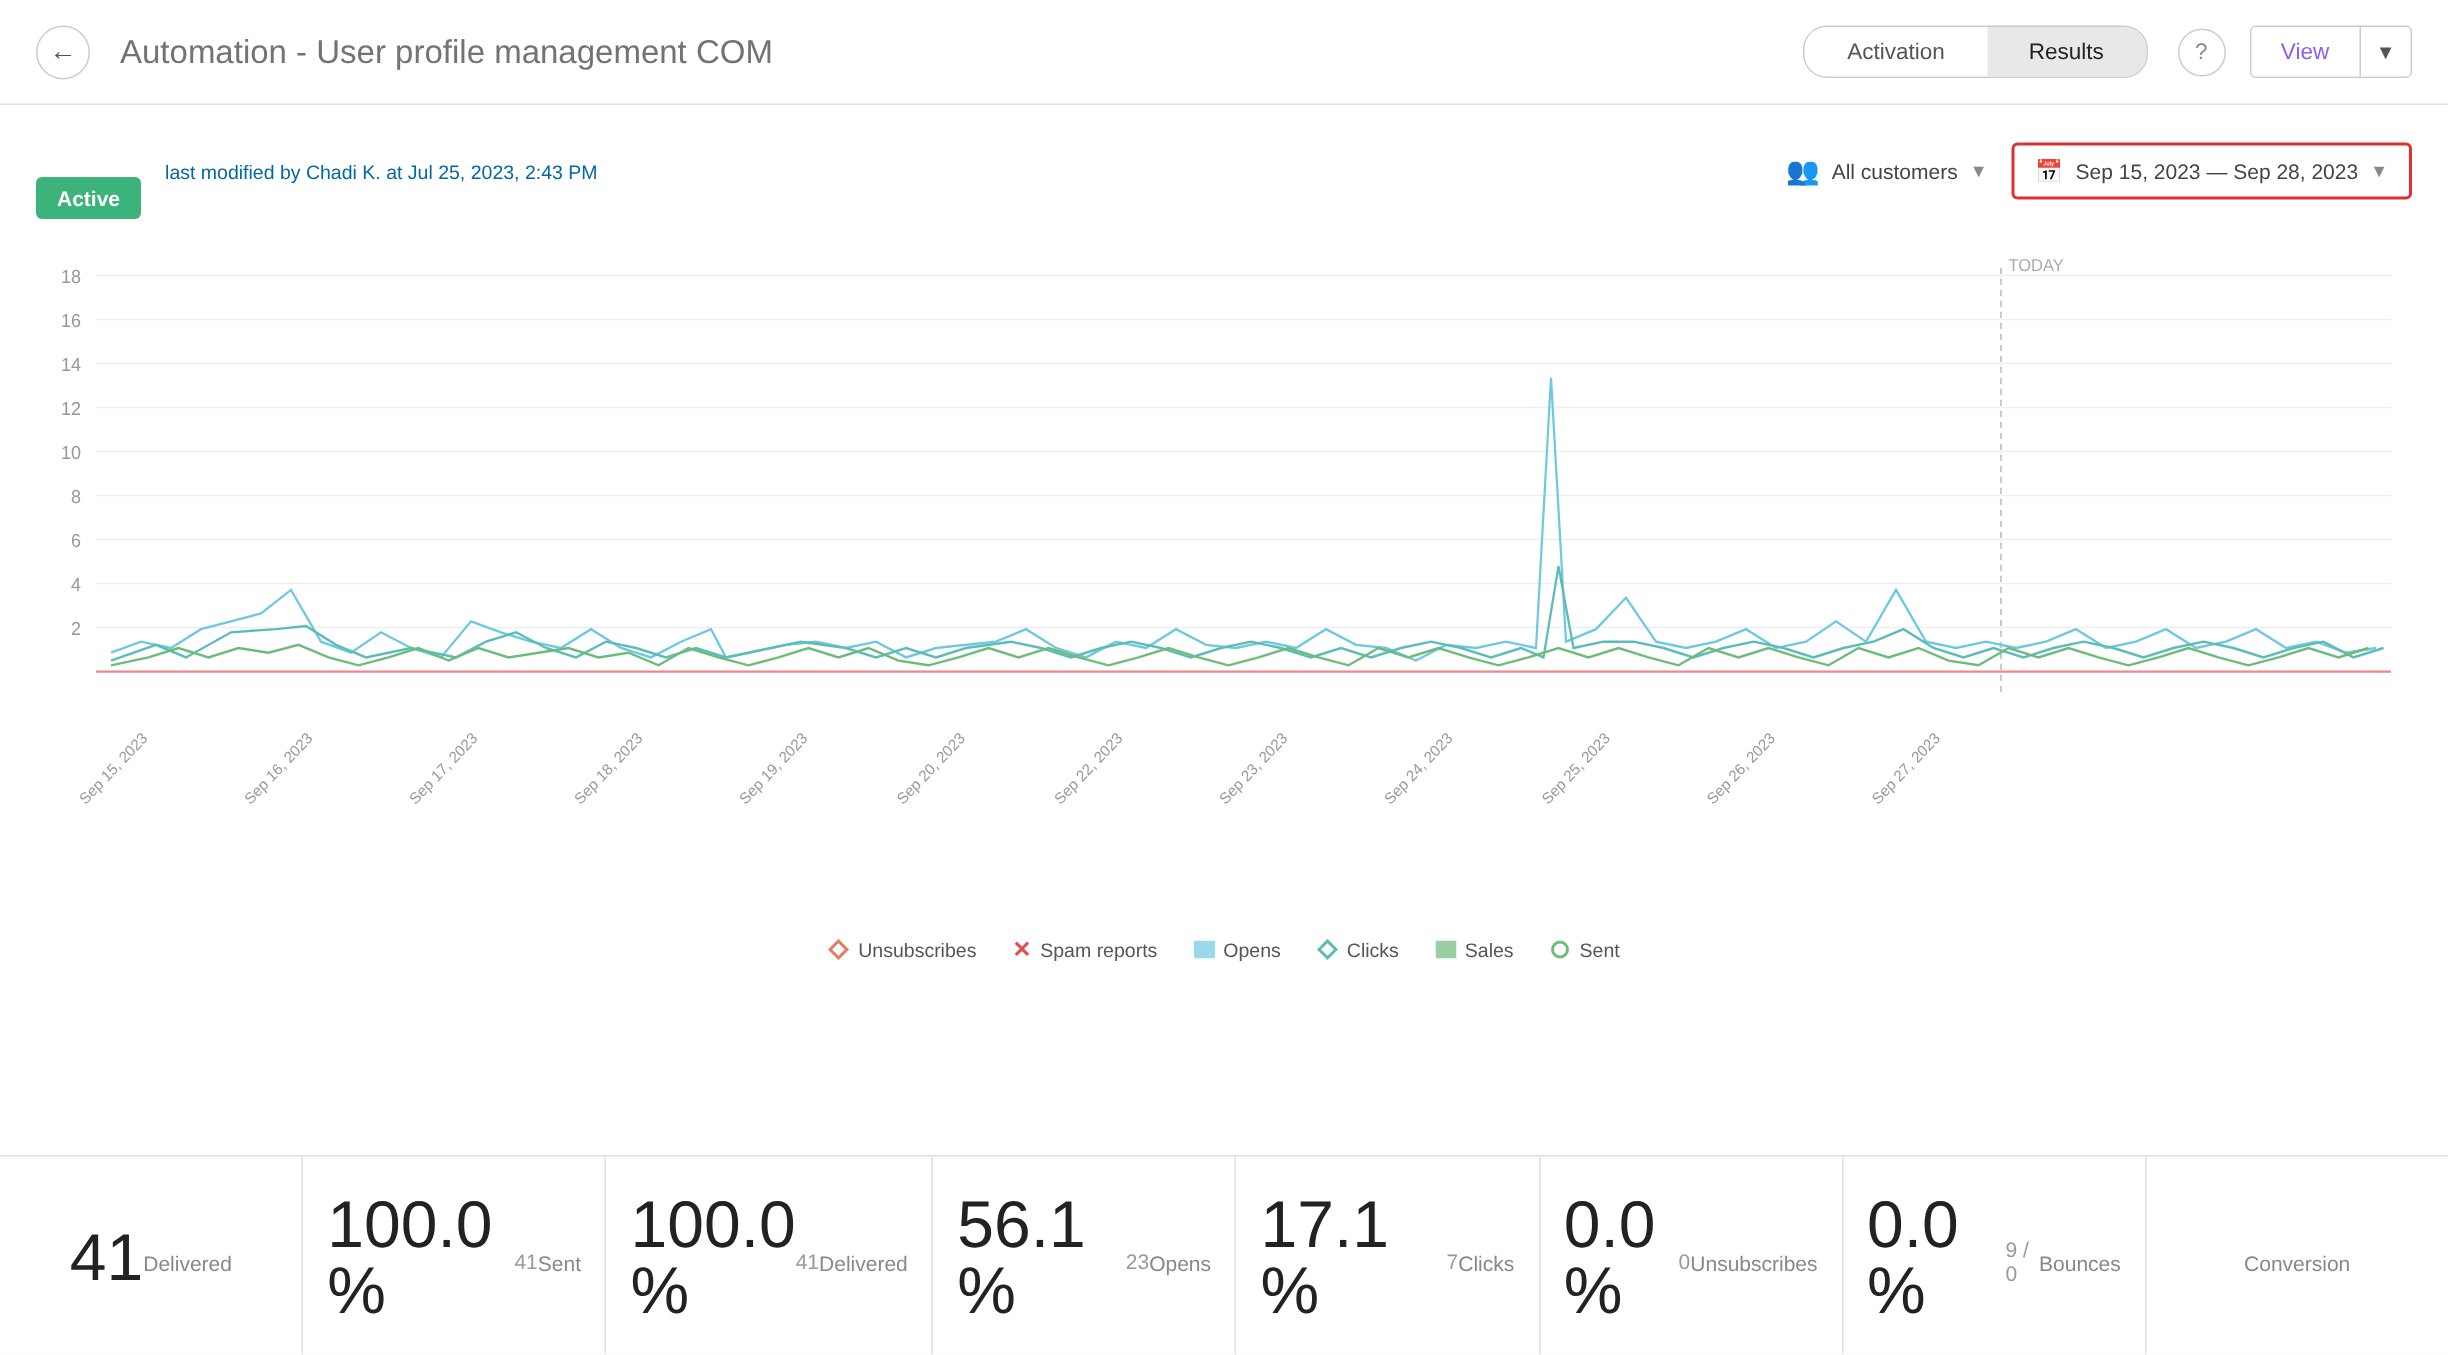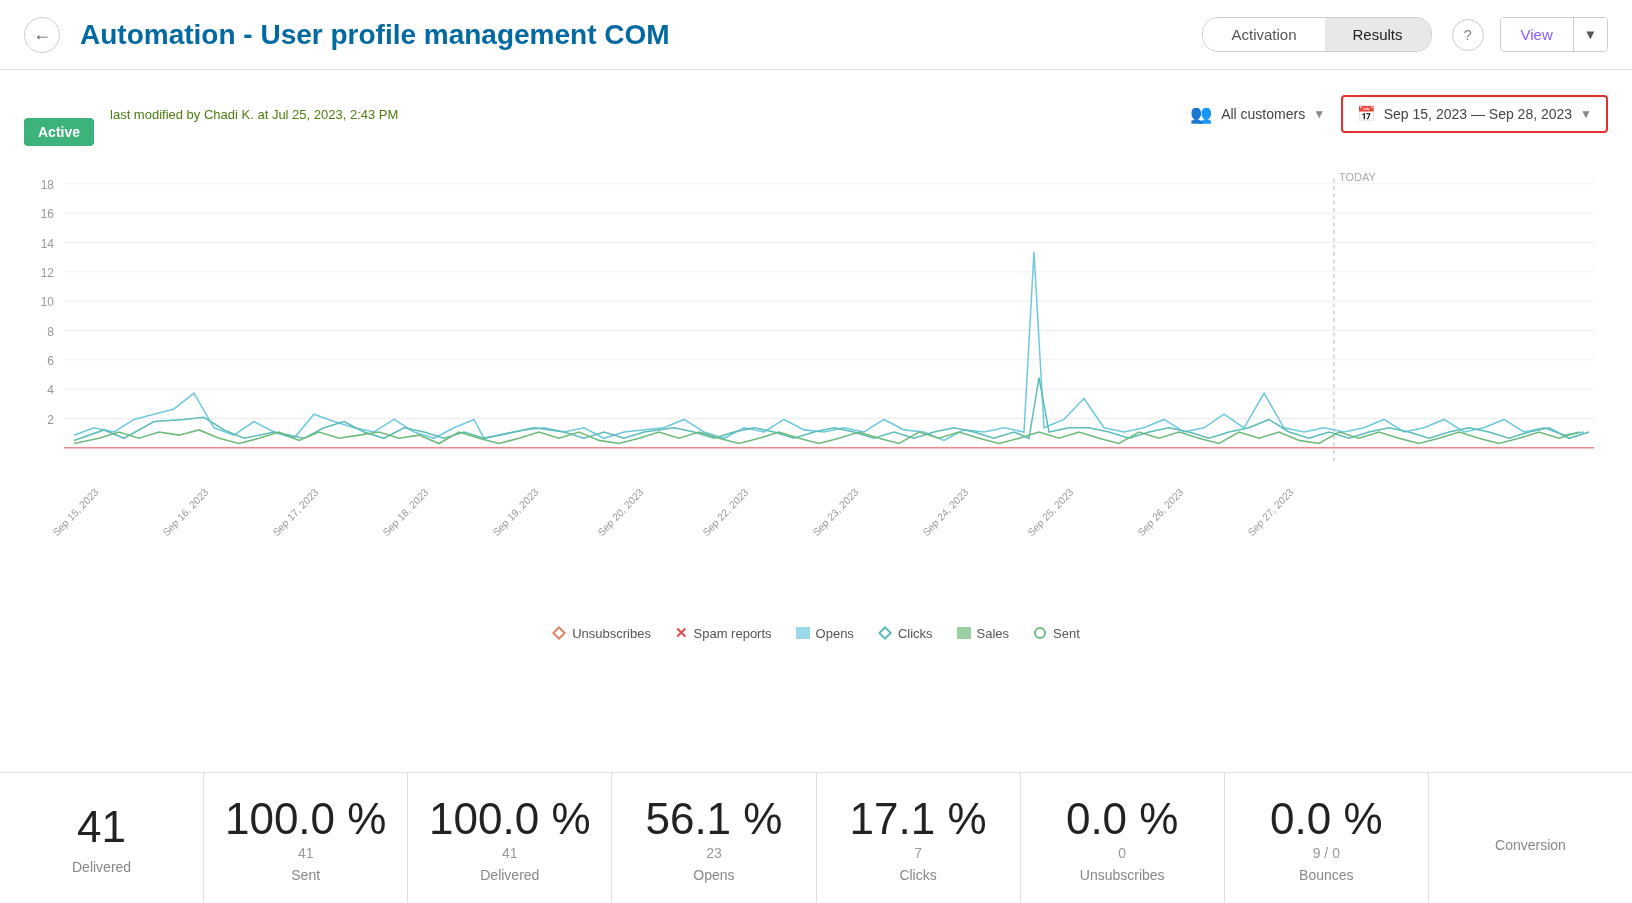--- a/index.html
+++ b/index.html
@@ -3,52 +3,52 @@
   <meta charset="utf-8">
   <style>
     * { box-sizing: border-box; margin: 0; padding: 0; }
     body { font-family: -apple-system, BlinkMacSystemFont, 'Segoe UI', Arial, sans-serif; background: #f5f5f5; color: #333; }
 
     .page { background: #fff; width: 1632px; min-height: 903px; display: flex; flex-direction: column; }
 
     
     .header { display: flex; align-items: center; padding: 0 24px; height: 70px; border-bottom: 1px solid #e0e0e0; background: #fff; gap: 20px; }
     .back-btn { width: 36px; height: 36px; border-radius: 50%; border: 1px solid #ccc; background: #fff; display: flex; align-items: center; justify-content: center; cursor: pointer; color: #555; font-size: 18px; flex-shrink: 0; }
-    .page-title { font-size: 28px; font-weight: 700; color: #0369a1; flex: 1; }
+    .page-title { font-size: 22px; font-weight: 400; color: #737373; flex: 1; }
     .tab-group { display: flex; border: 1px solid #ccc; border-radius: 16px; overflow: hidden; }
     .tab { padding: 8px 28px; font-size: 15px; cursor: pointer; background: #fff; border: none; color: #555; }
     .tab.active { background: #e8e8e8; color: #222; font-weight: 500; }
     .header-right { display: flex; align-items: center; gap: 16px; margin-left: auto; }
     .help-btn { width: 32px; height: 32px; border-radius: 50%; border: 1px solid #ccc; background: #fff; display: flex; align-items: center; justify-content: center; cursor: pointer; color: #888; font-size: 15px; }
     .view-btn-group { display: flex; border: 1px solid #ccc; border-radius: 4px; overflow: hidden; }
     .view-btn { padding: 8px 20px; font-size: 15px; background: #fff; border: none; cursor: pointer; color: #8b5cf6; }
     .view-caret { padding: 8px 10px; background: #fff; border: none; border-left: 1px solid #ccc; cursor: pointer; color: #555; }
 
     
     .subheader { display: flex; align-items: center; padding: 12px 24px; background: #fff; gap: 16px; }
     .active-badge { background: #3bb37a; color: #fff; padding: 6px 14px; border-radius: 4px; font-size: 14px; font-weight: 600; margin-top: 36px; }
-    .modified-text { font-size: 13px; color: #4d7c0f; flex: 1; }
+    .modified-text { font-size: 13px; color: #0369a1; flex: 1; }
     .audience-selector { display: flex; align-items: center; gap: 8px; font-size: 14px; color: #444; cursor: pointer; }
     .audience-icon { color: #666; font-size: 18px; }
     .date-range-btn { display: flex; align-items: center; gap: 8px; padding: 8px 14px; border: 2px solid #e03030; border-radius: 4px; font-size: 14px; color: #444; cursor: pointer; background: #fff; }
     .calendar-icon { color: #666; font-size: 15px; }
     .caret { font-size: 12px; color: #888; }
 
     
     .chart-section { padding: 10px 24px 0 24px; background: #fff; flex: 1; }
     .chart-container { position: relative; width: 100%; height: 440px; }
     .chart-canvas { width: 100%; height: 100%; }
 
     
     .legend { display: flex; align-items: center; justify-content: center; gap: 24px; padding: 16px 0; }
     .legend-item { display: flex; align-items: center; gap: 6px; font-size: 13px; color: #555; }
 
     
     .stats-bar { display: flex; align-items: stretch; border-top: 1px solid #e0e0e0; background: #fff; }
-    .stat-item { flex: 1; display: flex; flex-direction: column; align-items: center; justify-content: center; padding: 24px 16px 20px; border-right: 1px solid #e0e0e0; }
+    .stat-item { flex: 1; display: flex; flex-direction: row; align-items: center; justify-content: center; padding: 24px 16px 20px; border-right: 1px solid #e0e0e0; }
     .stat-item:last-child { border-right: none; }
     .stat-main { font-size: 44px; font-weight: 300; color: #222; line-height: 1; }
     .stat-sub { font-size: 14px; color: #999; margin-top: 4px; }
     .stat-label { font-size: 14px; color: #888; margin-top: 6px; }
   </style>
 </head>
 <body>
 
 <div class="page">
 

